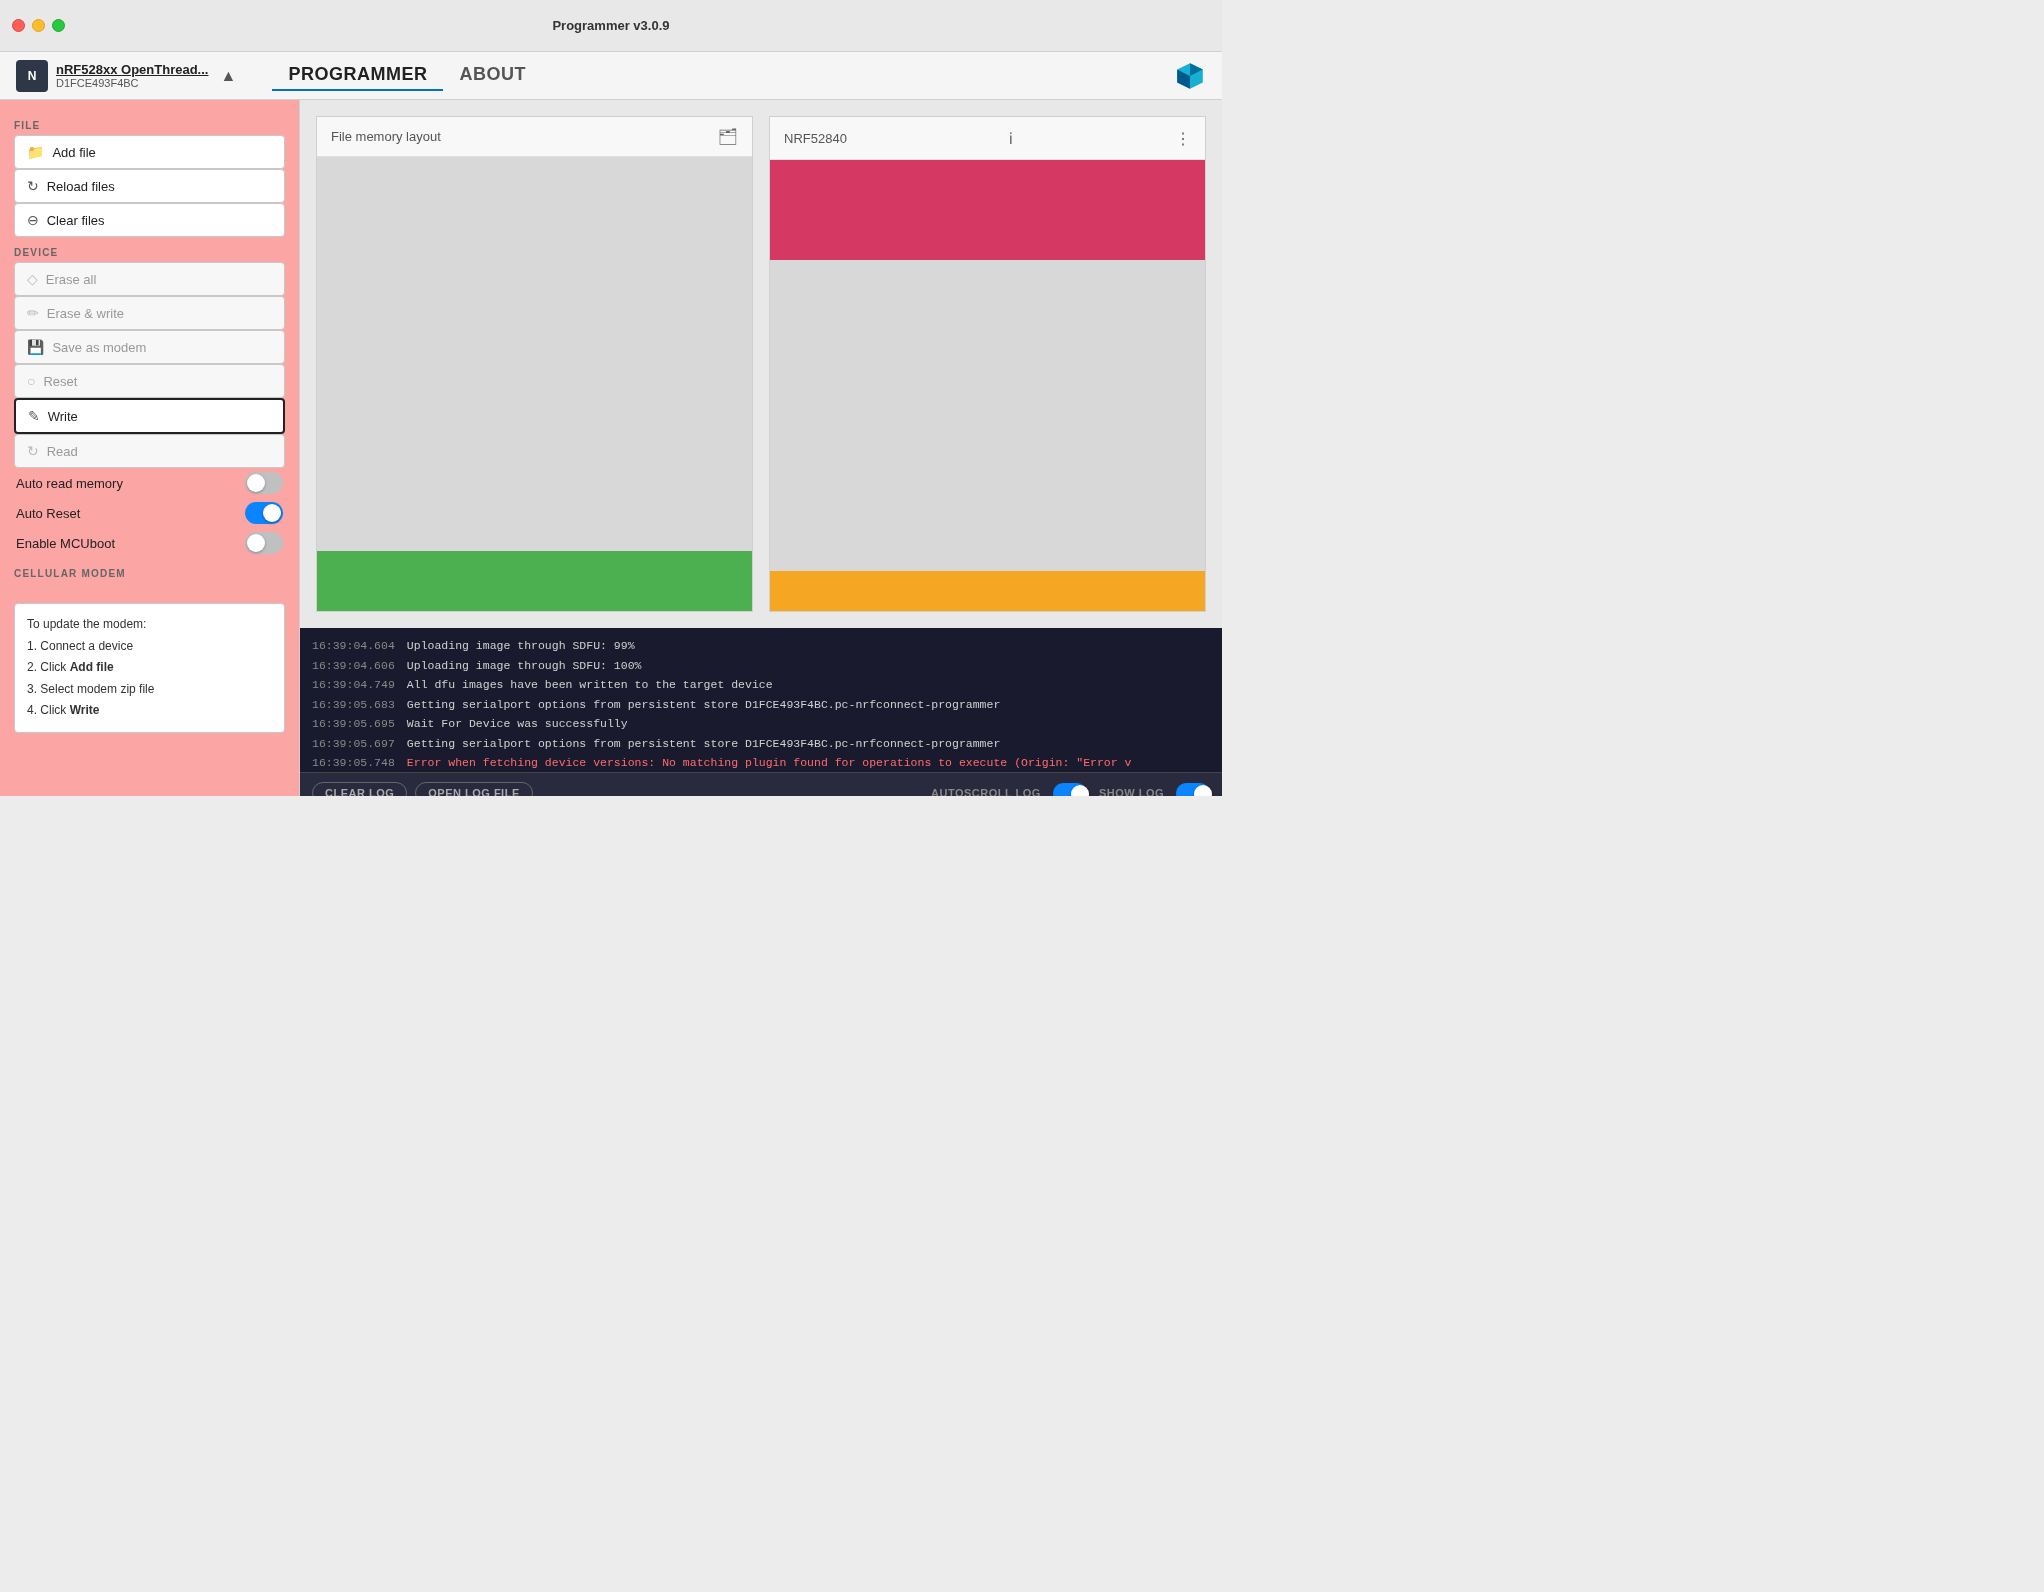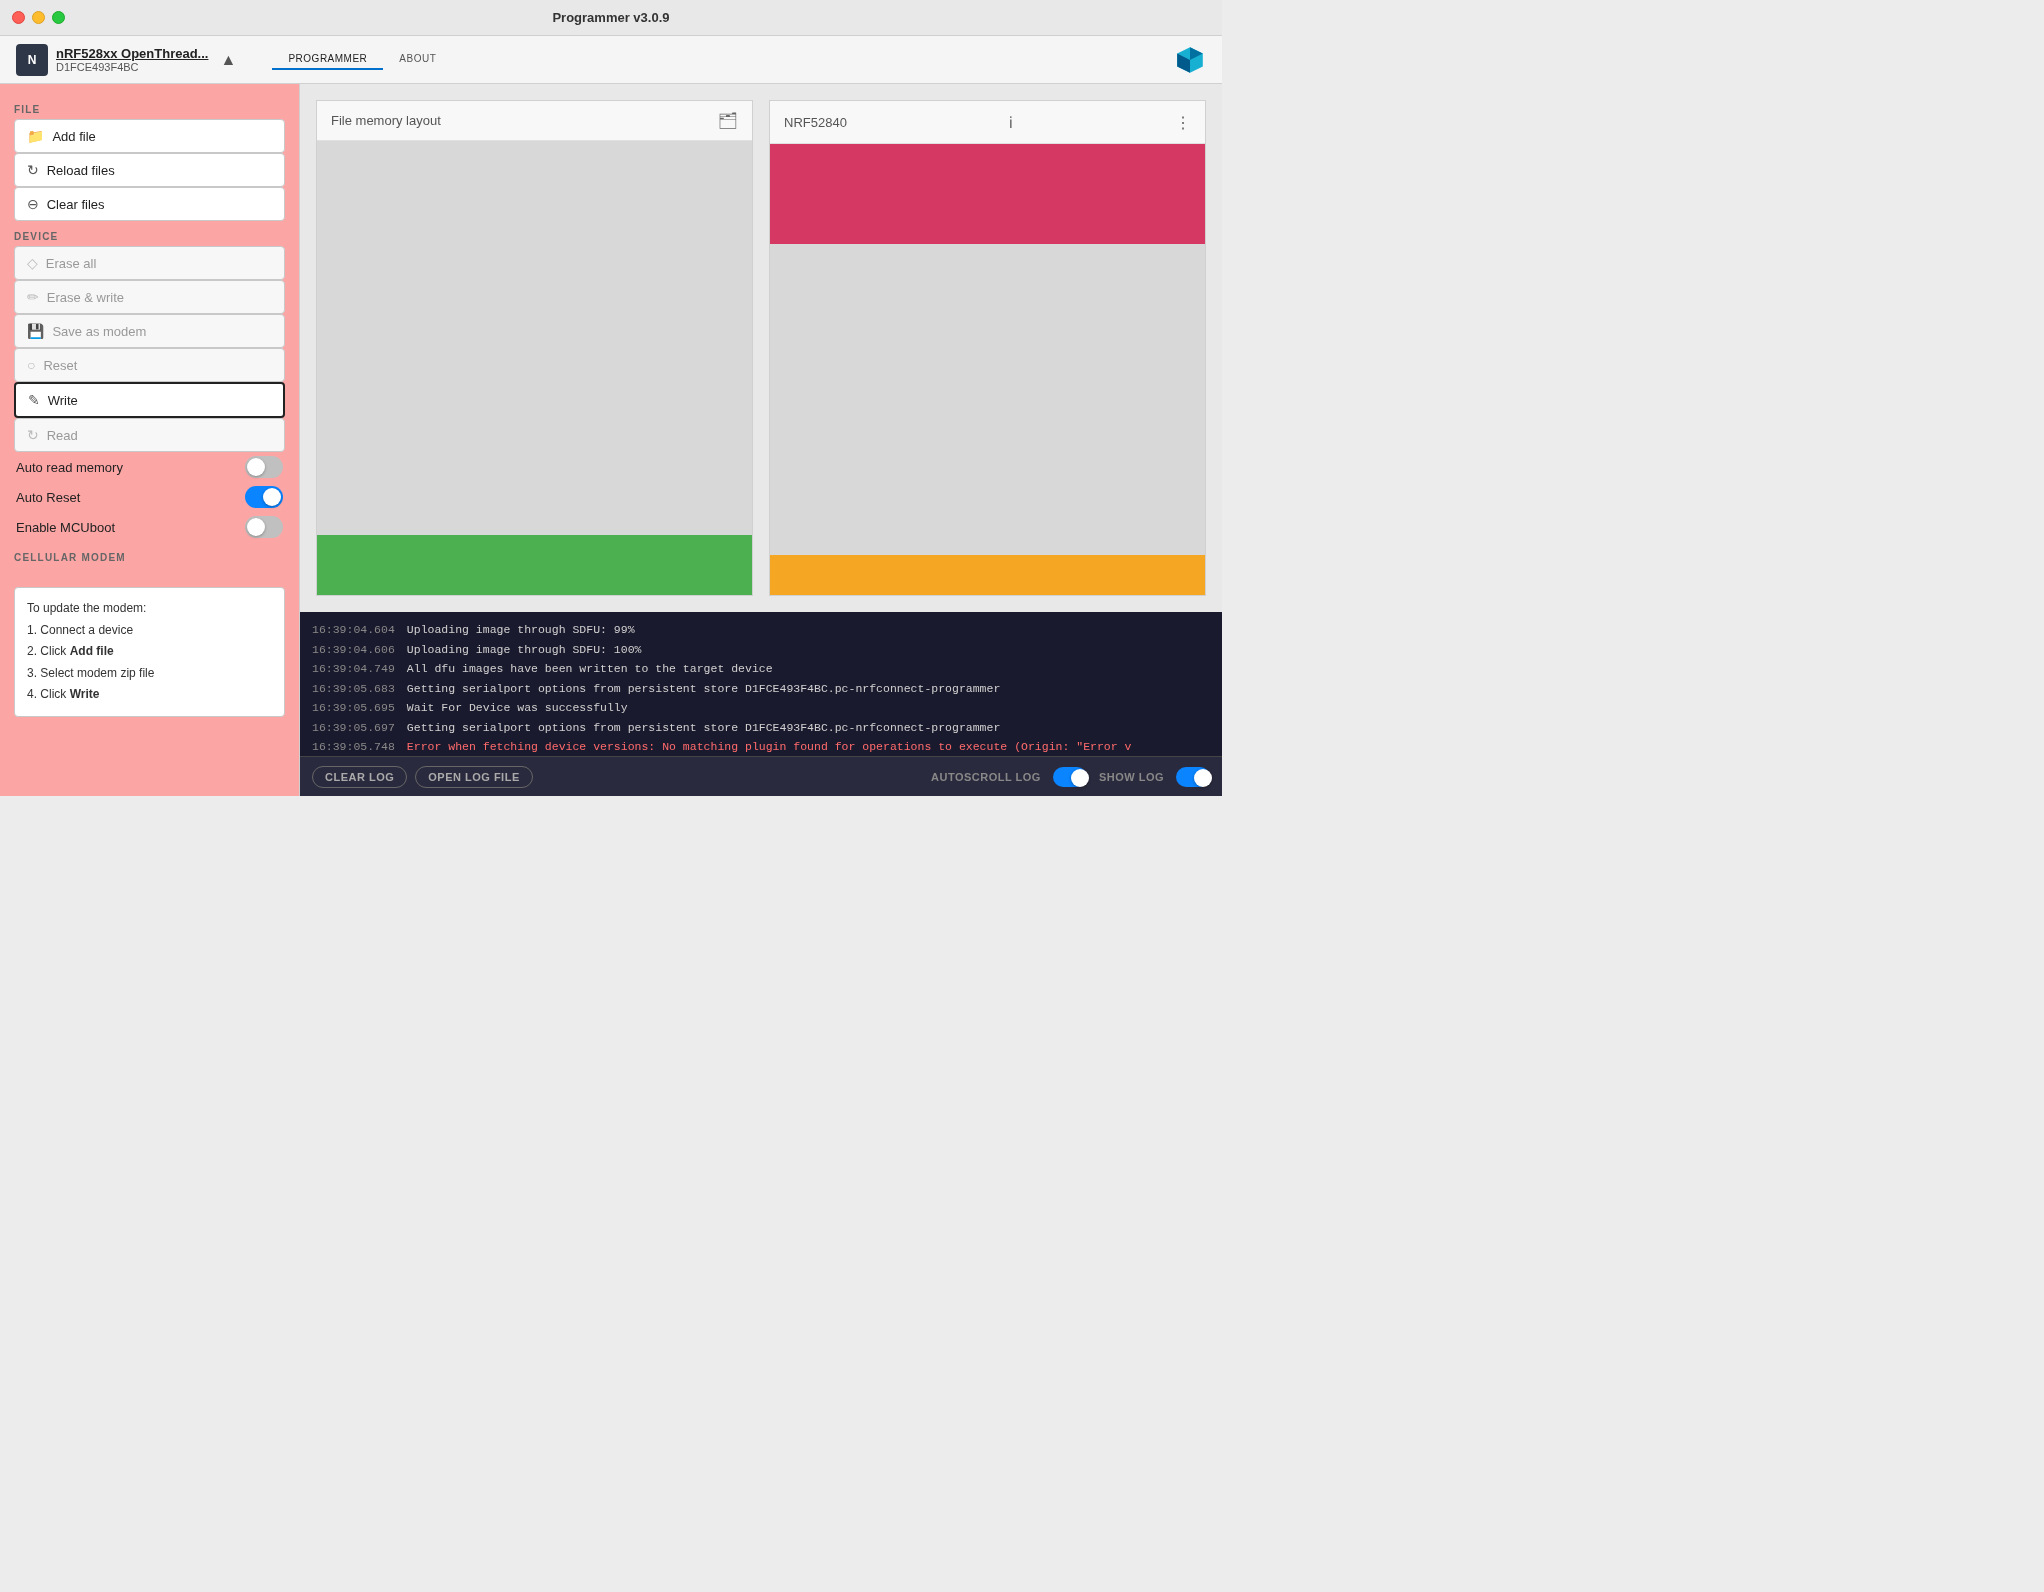--- a/index.html
+++ b/index.html
@@ -7,21 +7,21 @@
       font-family: -apple-system, BlinkMacSystemFont, 'Segoe UI', sans-serif;
       background: #ececec;
       width: 1222px;
       height: 796px;
       overflow: hidden;
       font-size: 13px;
     }
 
     
     .titlebar {
-      height: 36px;
+      height: 52px;
       background: #e8e8e8;
       display: flex;
       align-items: center;
       justify-content: center;
       position: relative;
       border-bottom: 1px solid #d0d0d0;
     }
     .titlebar-controls {
       position: absolute;
       left: 12px;
@@ -68,22 +68,22 @@
     .device-name { font-size: 13px; font-weight: 600; color: #222; text-decoration: underline; }
     .device-id { font-size: 11px; color: #555; }
     .device-eject {
       width: 24px; height: 24px;
       display: flex; align-items: center; justify-content: center;
       cursor: pointer; color: #555; font-size: 16px;
     }
     .nav-tabs { display: flex; gap: 0; margin-left: 8px; }
     .nav-tab {
       padding: 4px 16px;
-      font-size: 10px;
-      font-weight: 400;
+      font-size: 18px;
+      font-weight: 700;
       color: #555;
       cursor: pointer;
       border-bottom: 2px solid transparent;
       letter-spacing: 0.5px;
     }
     .nav-tab.active {
       color: #222;
       border-bottom: 2px solid #0070cc;
     }
     .navbar-logo {

